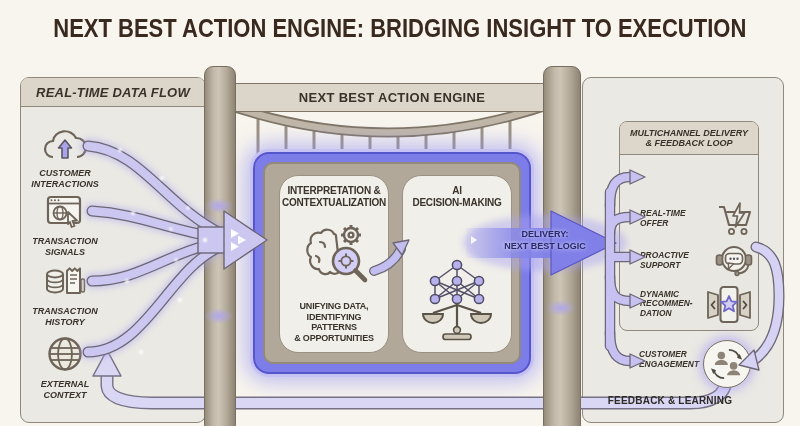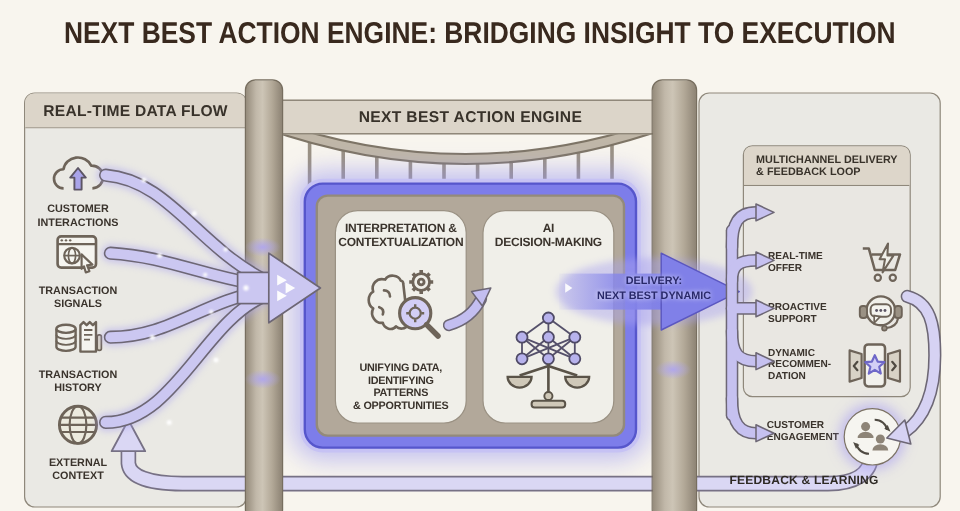--- a/index.html
+++ b/index.html
@@ -5,21 +5,21 @@
   html,body{margin:0;padding:0;}
   body{width:800px;height:426px;position:relative;overflow:hidden;
        font-family:"Liberation Sans","DejaVu Sans",sans-serif;background:#f8f5ee;}
   .canvas{position:absolute;inset:0;}
   .abs{position:absolute;}
   .ttl{top:14px;left:0;width:800px;text-align:center;font-size:25px;font-weight:800;
        color:#39291e;letter-spacing:0px;}
   .ttl span{display:inline-block;transform:scaleX(.88);}
   .layer{position:absolute;left:0;top:0;pointer-events:none;}
   
-  .panel{background:#eae9e4;border:1.5px solid #8f887b;border-radius:9px;z-index:2;}
+  .panel{background:#eae9e4;border:1.5px solid #8f887b;border-radius:9px;z-index:2;font-style:italic;}
   .phead{height:28px;background:#dcd5c9;border-bottom:1.5px solid #8f887b;
          border-radius:7px 7px 0 0;display:flex;align-items:center;justify-content:center;
          font-size:13px;font-weight:800;color:#38322a;letter-spacing:.2px;}
   .midband{left:206px;top:83px;width:372px;height:27px;background:#dcd5c9;
            border-top:1.5px solid #7e7567;border-bottom:1.5px solid #7e7567;z-index:1;
            display:flex;align-items:center;justify-content:center;
            font-size:13px;font-weight:800;color:#38322a;letter-spacing:.3px;}
   .pre{white-space:pre-line;}
   
   .fitem{position:absolute;left:-11px;width:110px;text-align:center;}
@@ -38,21 +38,21 @@
   .card{position:absolute;top:11px;width:110px;height:178px;background:#f0efe9;
         border:1.5px solid #9a9183;border-radius:19px;box-sizing:border-box;
         display:flex;flex-direction:column;align-items:center;justify-content:space-between;
         padding:9px 5px;text-align:center;}
   .card .ct{font-size:10px;font-weight:800;line-height:12px;color:#3a332c;letter-spacing:-.2px;}
   .card .cs{font-size:9px;font-weight:800;line-height:10.5px;color:#3a332c;letter-spacing:-.2px;}
   
   .dbox{position:absolute;left:36px;top:43px;width:140px;height:210px;background:#e9e7e2;
         border:1.5px solid #8f887b;border-radius:8px;box-sizing:border-box;}
   .dhead{height:32px;background:#ddd6ca;border-bottom:1.5px solid #8f887b;border-radius:6.5px 6.5px 0 0;
-         display:flex;align-items:center;justify-content:center;text-align:left;
+         display:flex;align-items:center;justify-content:center;text-align:center;
          font-size:9px;font-weight:800;line-height:10.5px;color:#38322a;}
   .drow{position:absolute;left:6px;right:4px;display:flex;align-items:center;gap:3px;}
   .drow .lbl{flex:1;font-size:8.4px;font-weight:800;line-height:9.6px;color:#3a332c;padding-left:14px;}
   .eng-lbl{position:absolute;left:56px;top:272px;width:70px;font-size:8.4px;font-weight:800;
            line-height:9.6px;color:#3a332c;}
   .ecircle{left:703px;top:340px;width:46px;height:46px;border-radius:50%;background:#f6f5f0;
            border:1.8px solid #7c7365;z-index:5;display:flex;align-items:center;justify-content:center;
            box-shadow:0 0 10px 4px rgba(165,155,242,.55);}
   .dectext{left:492px;top:229px;width:106px;z-index:7;text-align:center;font-size:9px;
            font-weight:800;line-height:11.5px;color:#29296a;text-shadow:0 0 4px rgba(255,255,255,.85);}
@@ -395,18 +395,18 @@
       <polygon points="630,354 645,361 630,368"></polygon>
     </g>
 
     <path d="M756,247 C775,252 779,270 779,296 C779,324 772,347 754,360" fill="none" stroke="#6d6775" stroke-width="11" stroke-linecap="round"></path>
     <path d="M756,247 C775,252 779,270 779,296 C779,324 772,347 754,360" fill="none" stroke="#d6d2f3" stroke-width="8.4" stroke-linecap="round"></path>
     <polygon points="754,350 739,365 759,370" fill="#d6d2f3" stroke="#6d6775" stroke-width="1.3" stroke-linejoin="round"></polygon>
   </svg>
 
   <div class="abs dectext">
     <div>DELIVERY:</div>
-    <div>NEXT BEST DYNAMIC</div>
+    <div>NEXT BEST LOGIC</div>
   </div>
 
   <div class="abs fblabel">FEEDBACK &amp; LEARNING</div>
 
 </div>
 
 </body></html>

